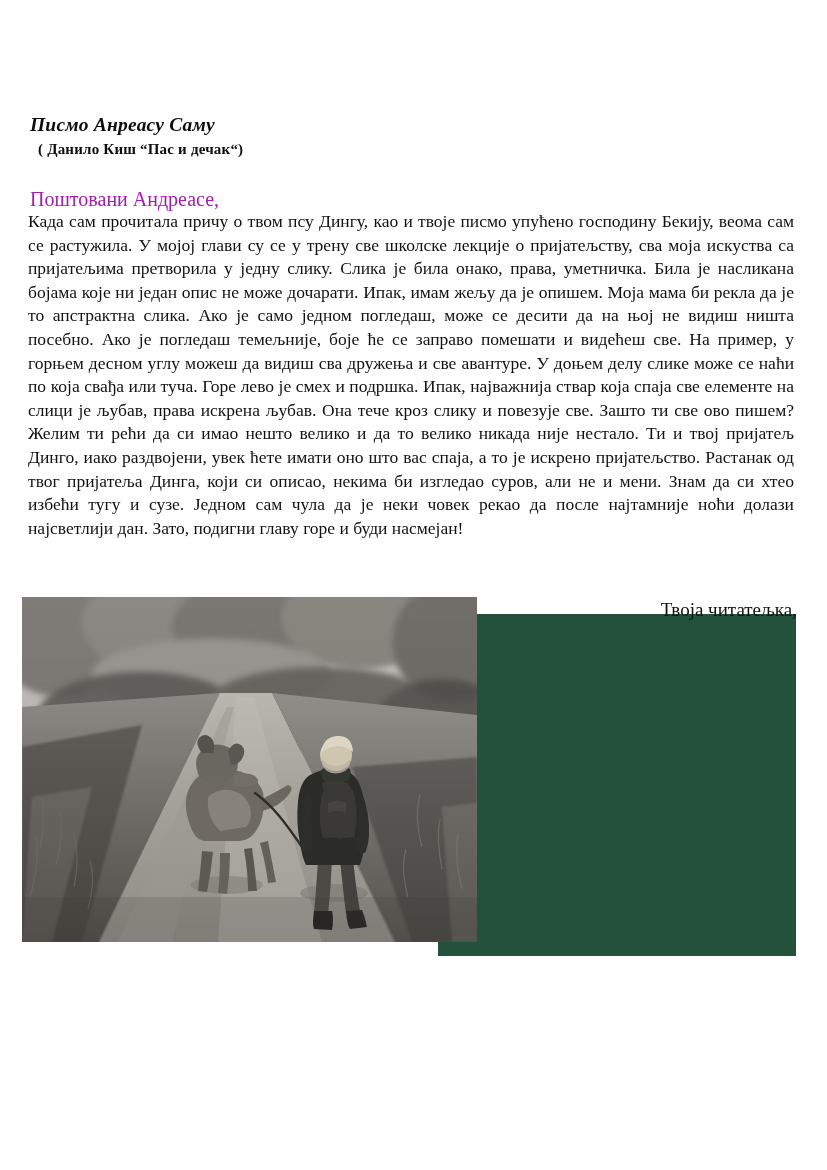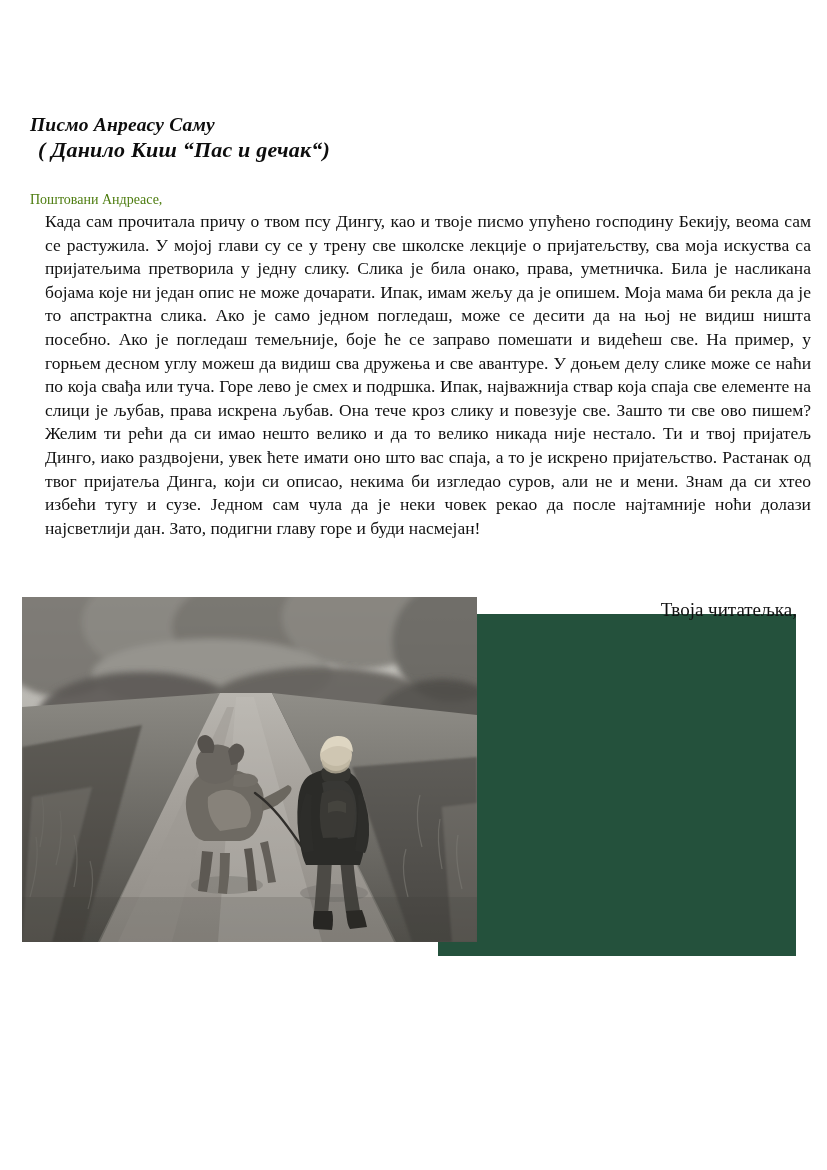--- a/index.html
+++ b/index.html
@@ -34,41 +34,40 @@
     font-style: italic;
     font-size: 19.5px;
     line-height: 25px;
     color: #0d0d0d;
     margin: 0;
     letter-spacing: 0.2px;
   }
   .doc-subtitle {
     font-family: "Liberation Serif", serif;
     font-weight: bold;
-    font-style: italic;
-    font-size: 22px;
+    font-size: 15px;
     line-height: 25px;
     color: #0d0d0d;
     margin: 0;
     padding-left: 8px;
     letter-spacing: 0.2px;
   }
 
   .salutation {
     position: absolute;
     left: 30px;
     top: 188px;
-    font-size: 14px;
+    font-size: 20px;
     line-height: 23px;
-    color: #4d7c0f;
+    color: #a21caf;
   }
 
   .body-text {
     position: absolute;
-    left: 45px;
+    left: 28px;
     top: 210px;
     width: 766px;
     font-size: 17.5px;
     line-height: 23.6px;
     text-align: justify;
     text-justify: inter-word;
     color: #111111;
     hyphens: none;
   }
 

